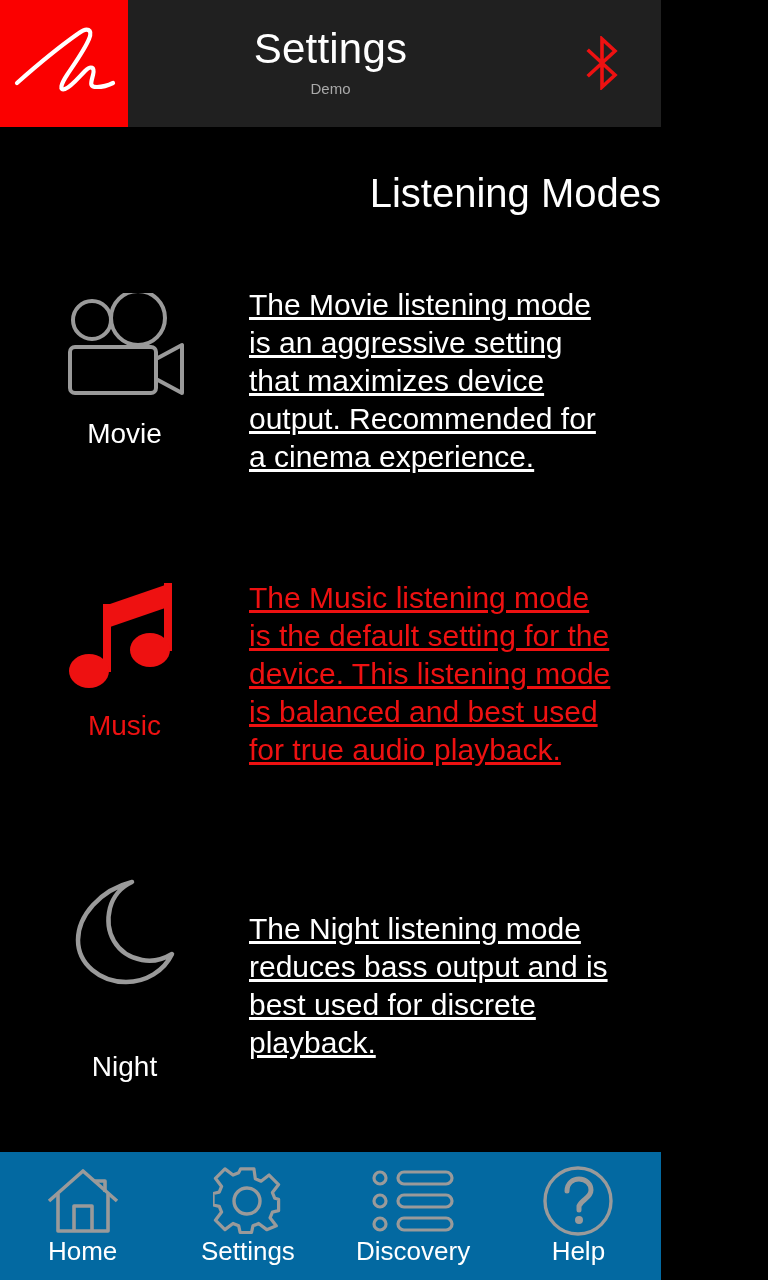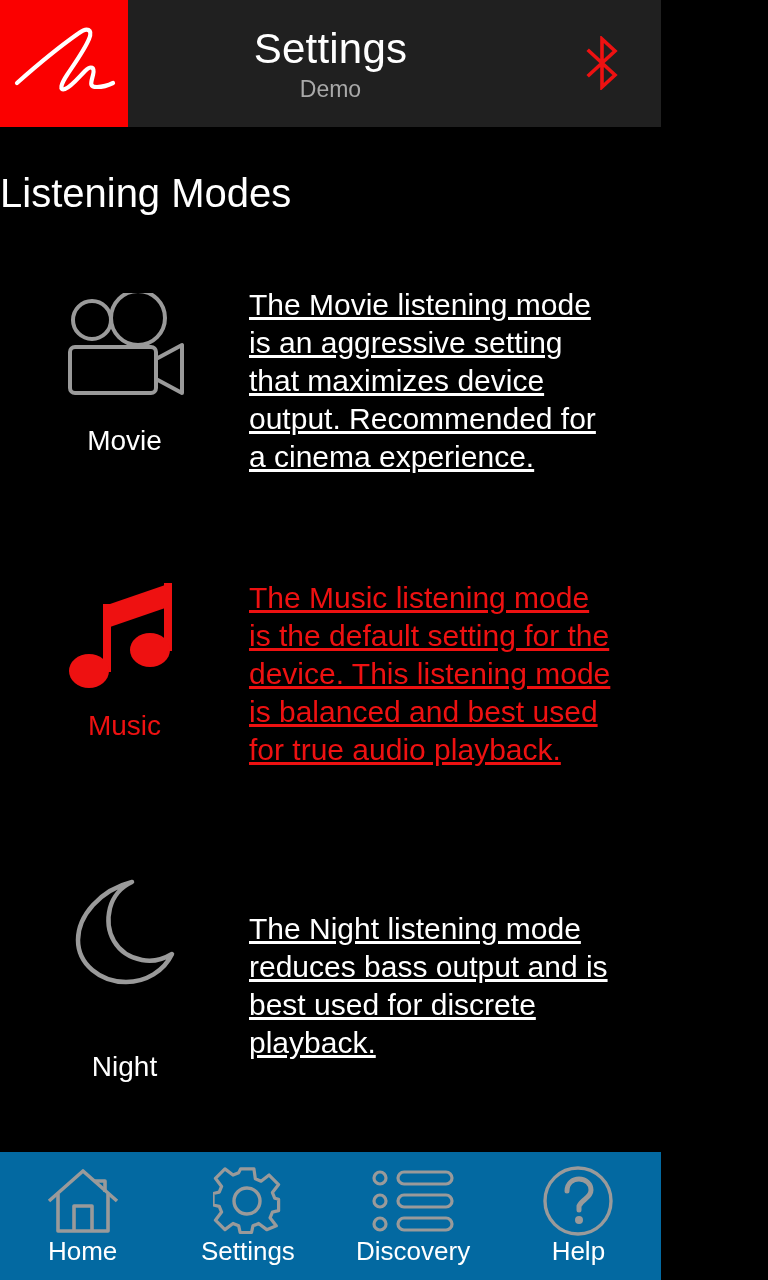--- a/index.html
+++ b/index.html
@@ -56,42 +56,42 @@
   }
   .header-title {
     color: #ffffff;
     font-size: 42px;
     line-height: 46px;
     font-weight: 400;
     letter-spacing: 0.2px;
   }
   .header-subtitle {
     color: #a9a9a9;
-    font-size: 23px;
+    font-size: 15px;
     line-height: 26px;
     margin-top: 4px;
     font-weight: 400;
   }
   .bt-icon {
     position: absolute;
     right: 42px;
     top: 36px;
     width: 34px;
     height: 54px;
   }
 
   
   .main {
     flex: 1 1 auto;
     position: relative;
     background: #000000;
     overflow: hidden;
   }
   .page-title {
-    text-align: left;
+    text-align: right;
     color: #ffffff;
     font-size: 40px;
     line-height: 46px;
     font-weight: 400;
     padding-top: 43px;
   }
 
   .modes {
     margin-top: 62px;
   }
@@ -127,21 +127,21 @@
     padding-right: 48px;
     color: #ffffff;
     font-size: 30px;
     line-height: 38px;
     font-weight: 400;
     max-width: 462px;
     text-decoration: underline;
   }
   .mode-row.active .mode-desc { color: #ee1111; }
 
-  .row-movie .mode-icon-col { padding-top: 6px; gap: 7px; }
+  .row-movie .mode-icon-col { padding-top: 6px; }
   .row-movie .mode-desc { padding-top: 8px; }
   .row-music .mode-icon-col { padding-top: 2px; }
   .row-music .mode-desc { padding-top: 5px; }
   .row-night .mode-icon-col { padding-top: 2px; gap: 45px; }
   .row-night .mode-desc { padding-top: 40px; }
 
   
   .navbar {
     flex: 0 0 128px;
     height: 128px;

